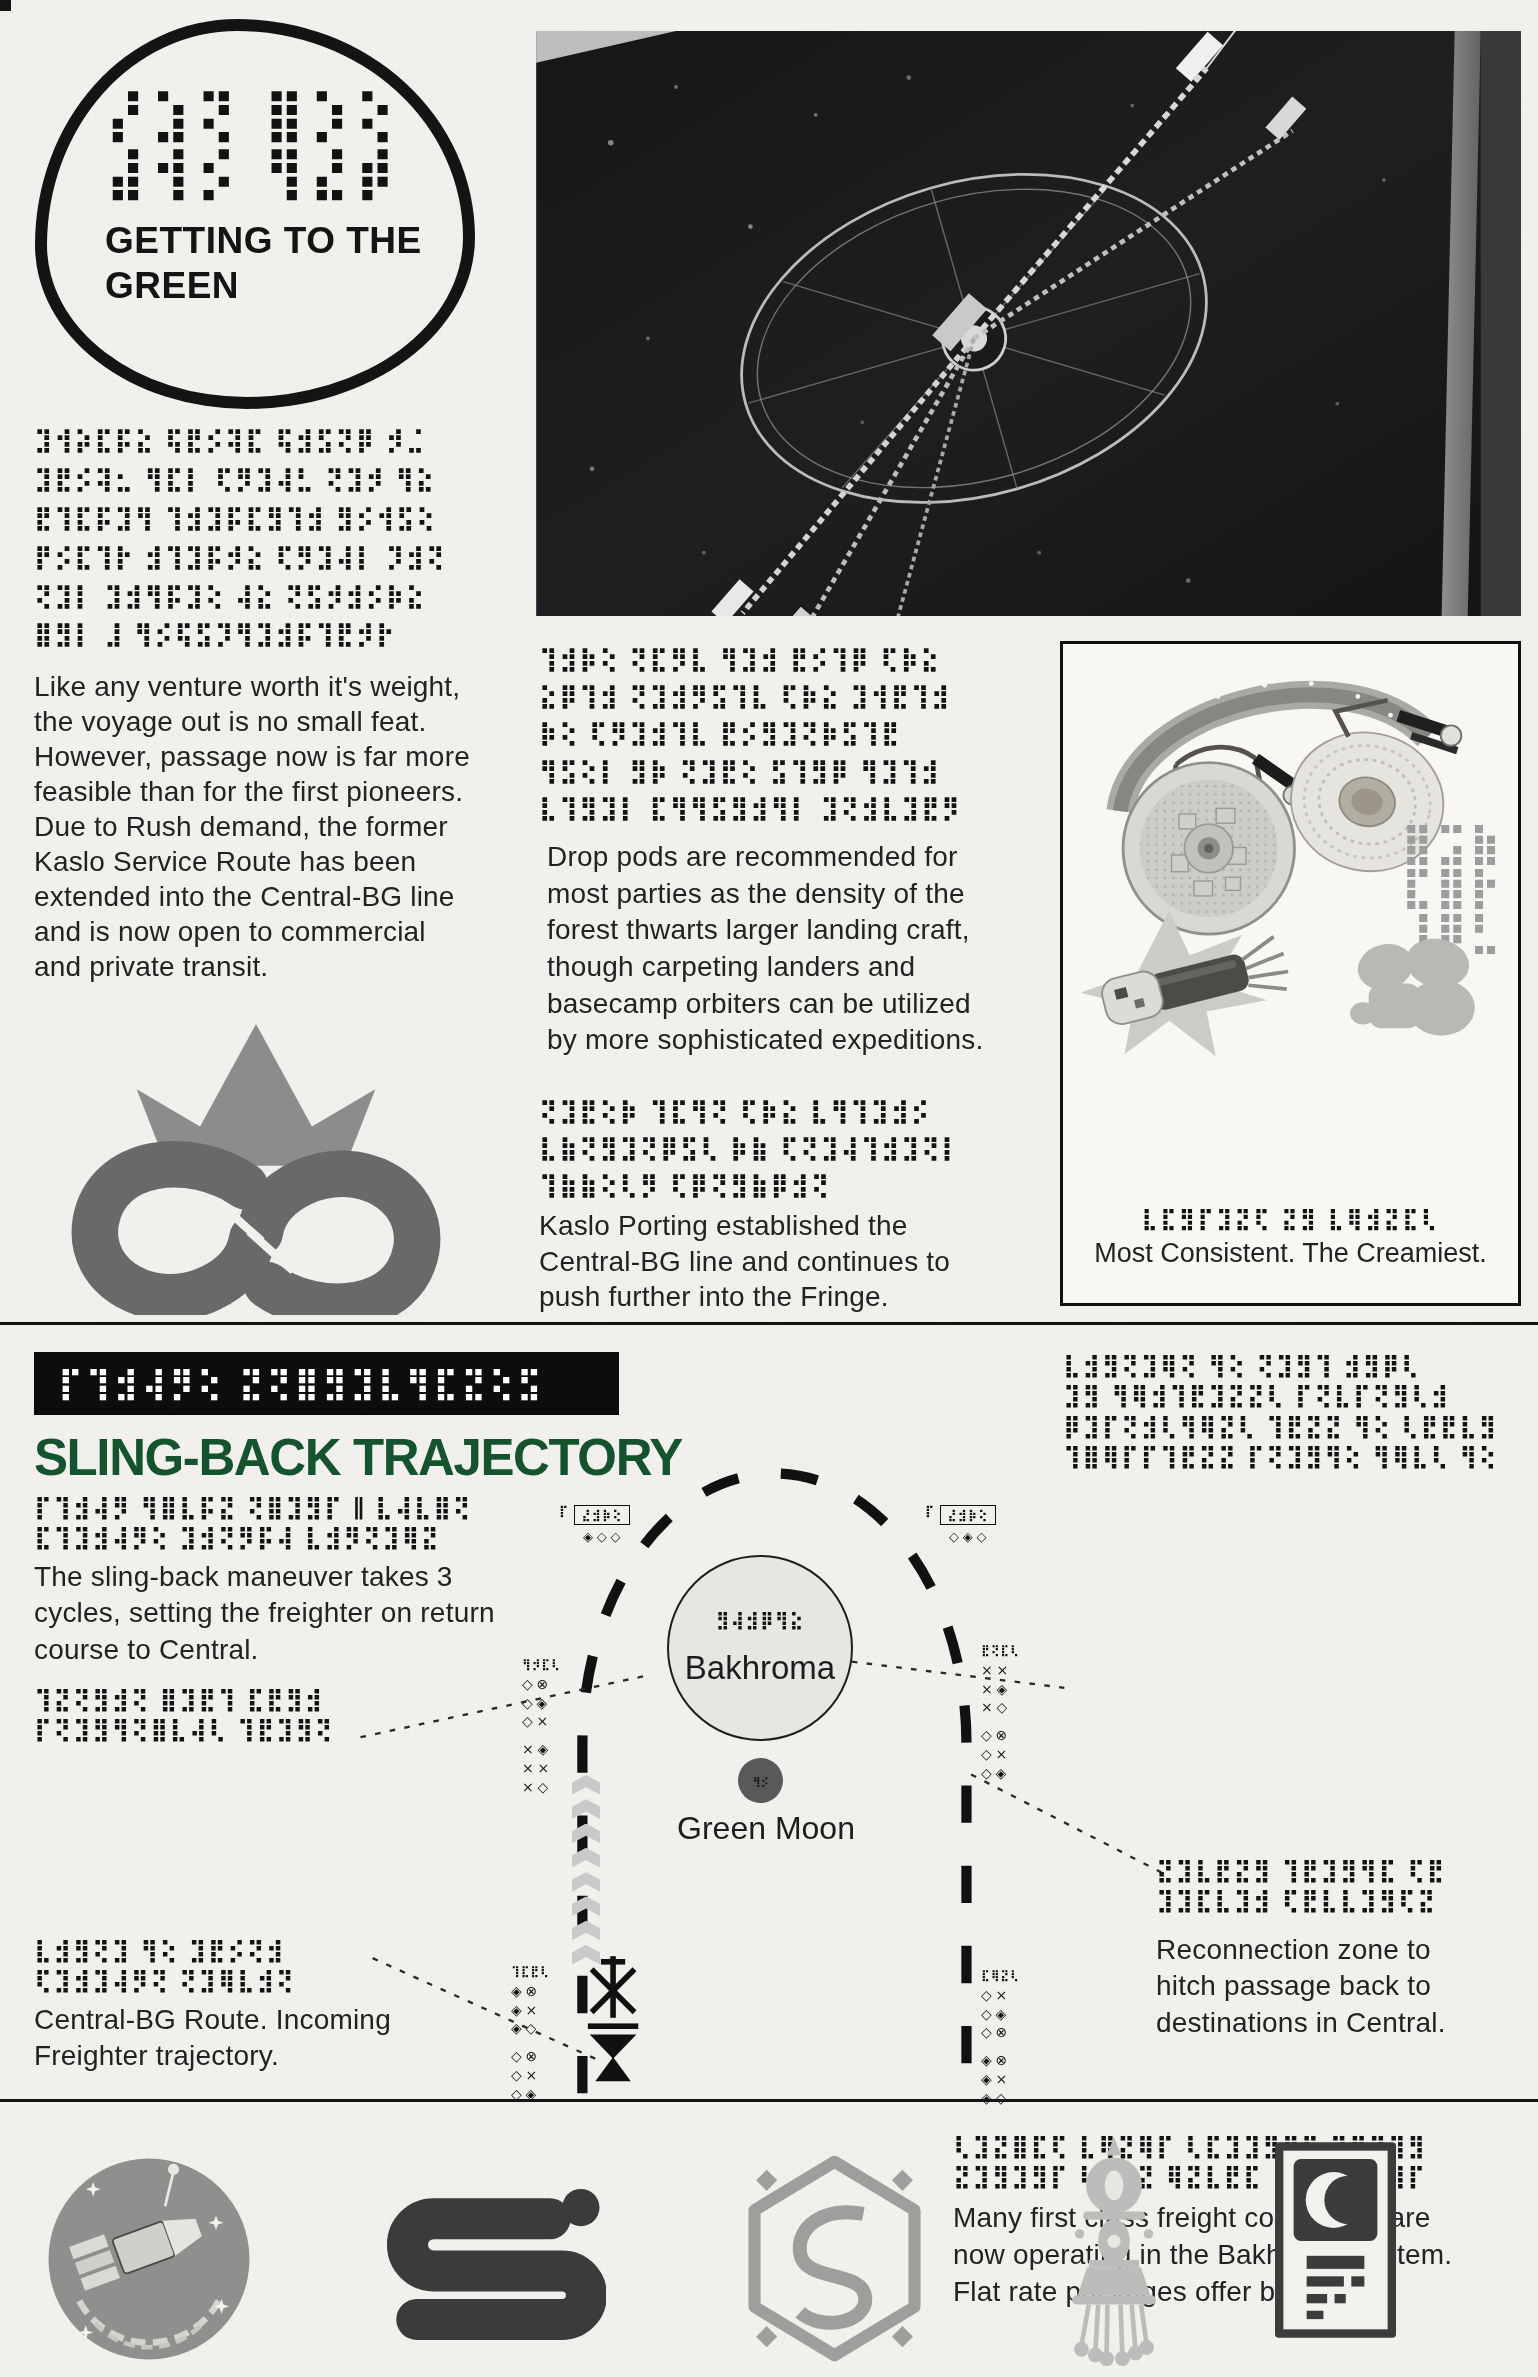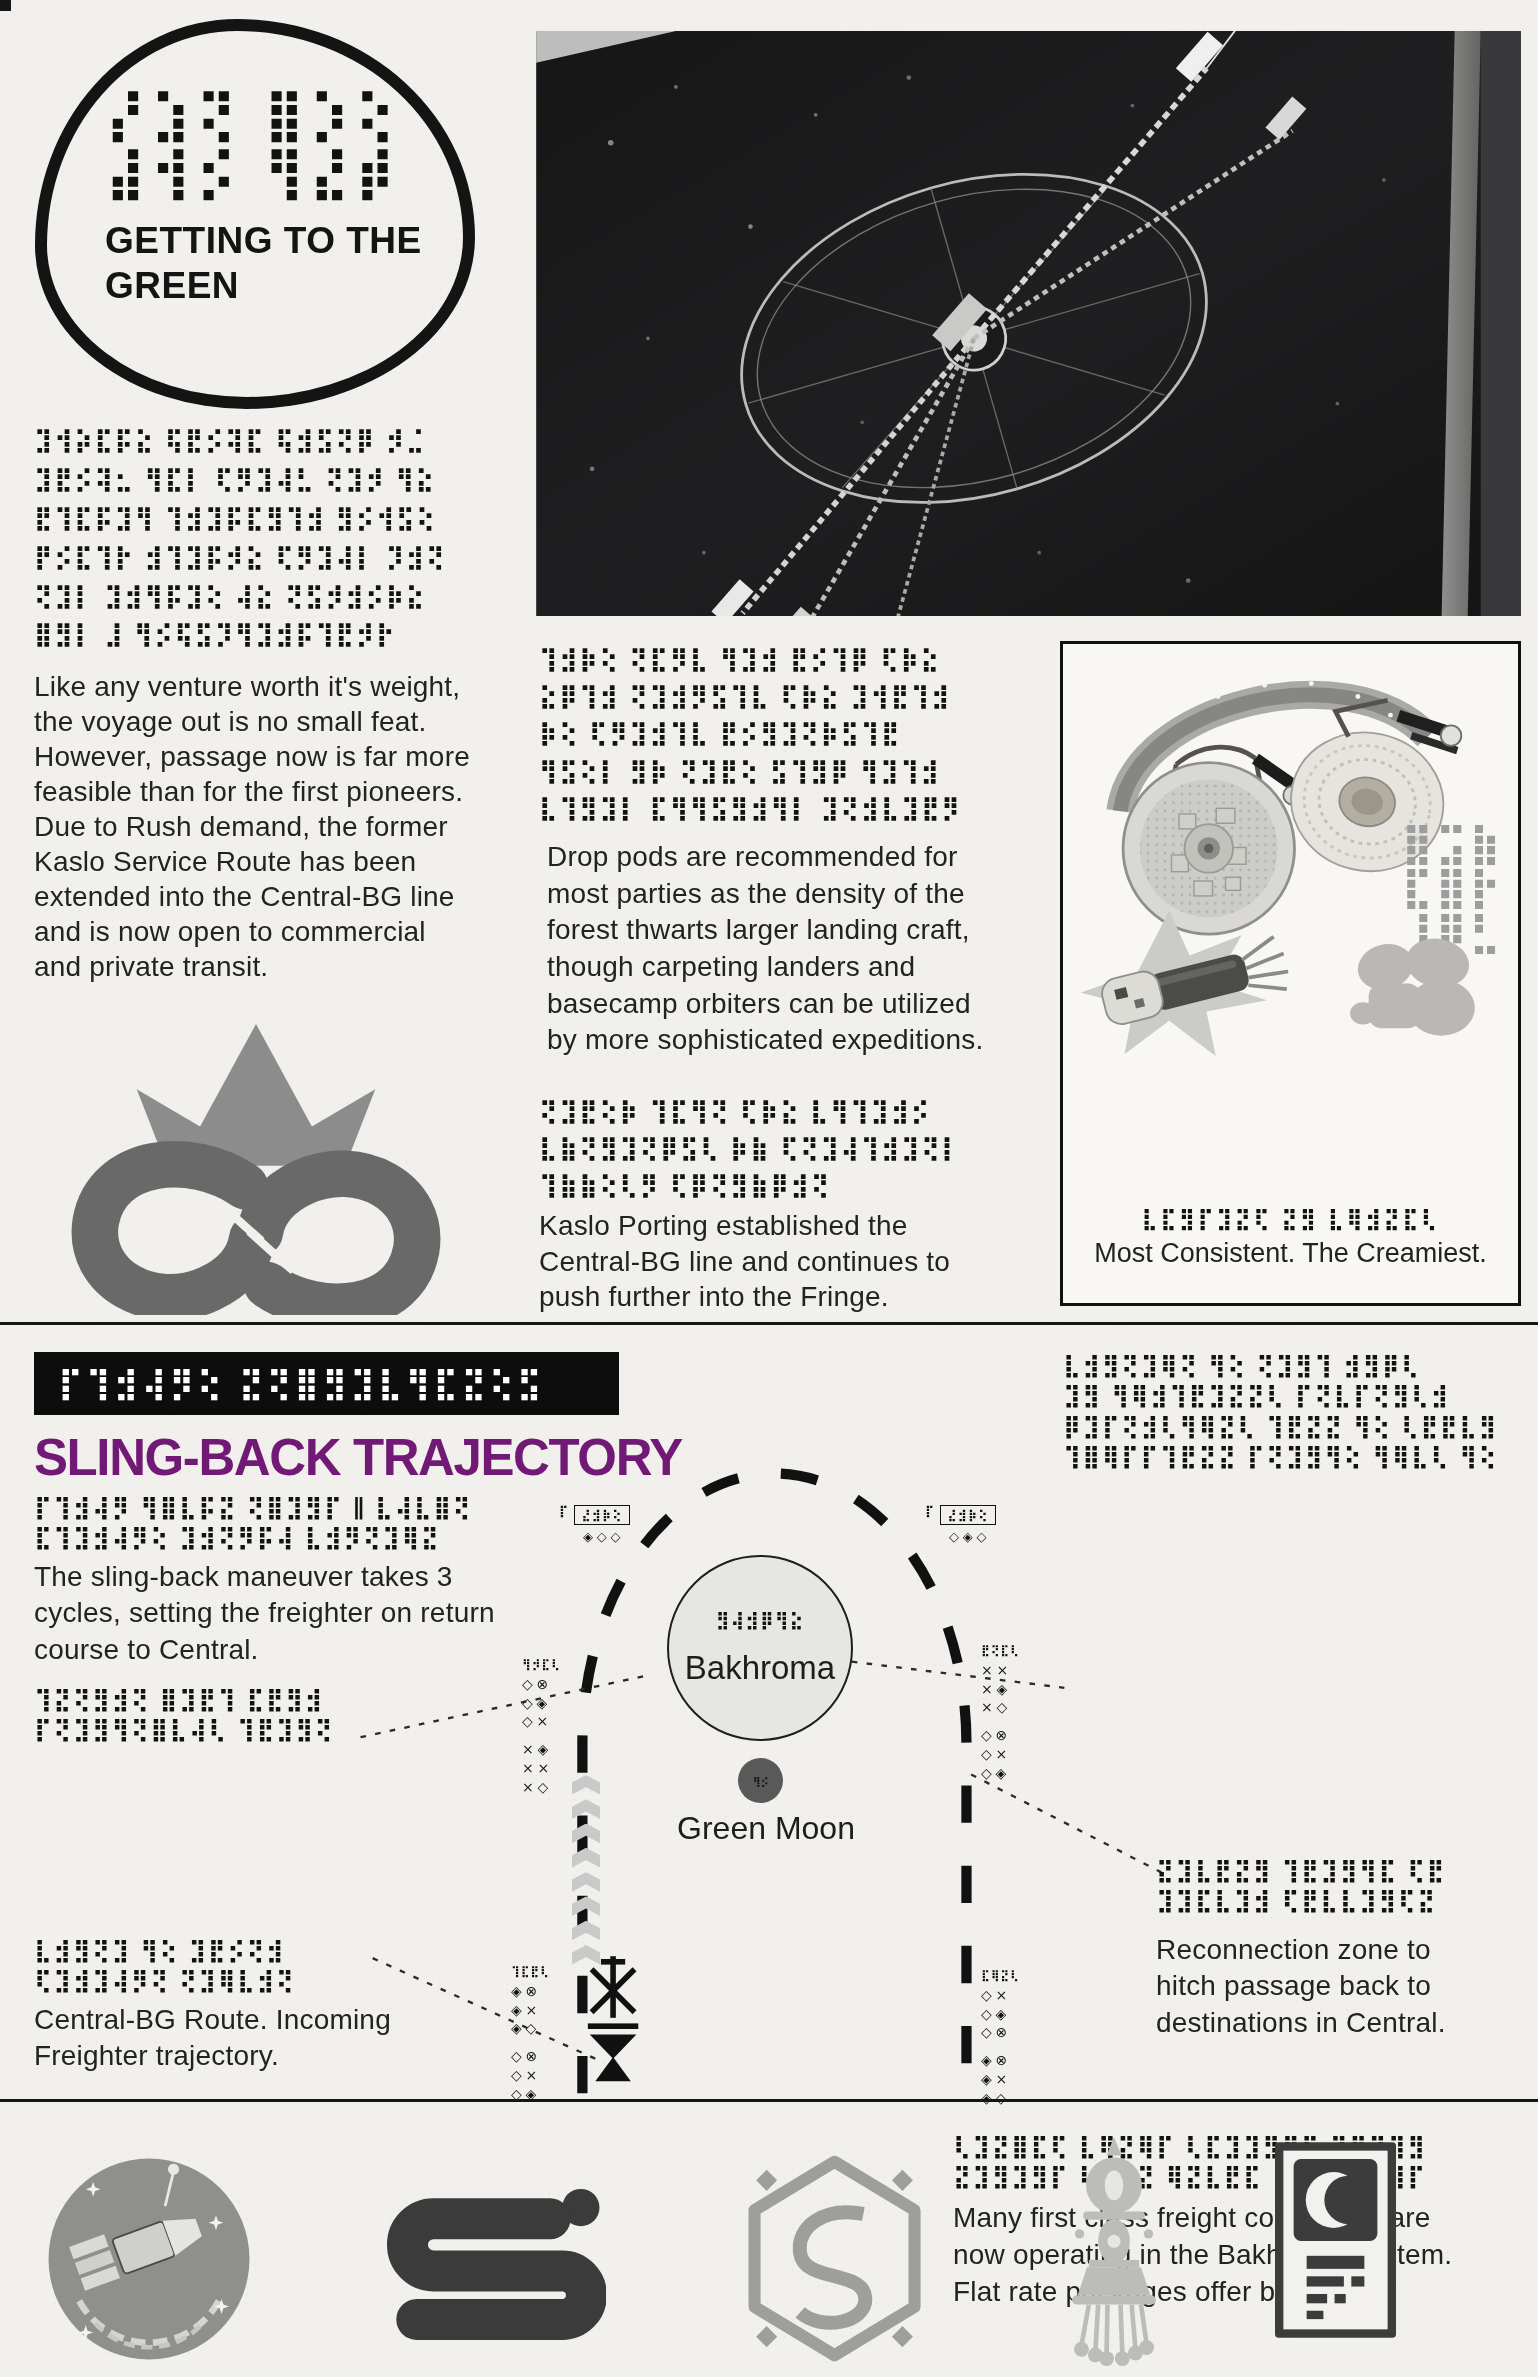--- a/index.html
+++ b/index.html
@@ -36,21 +36,21 @@
       font-weight:bold;color:#9d9d9d;font-size:41px;line-height:1.08;letter-spacing:1.9px;
       white-space:pre-line;}
   .ad-caption{position:absolute;left:0;bottom:34px;width:100%;text-align:center;}
   .ad-caption .alien{font-size:21.4px;letter-spacing:1.9px;}
   .ad-caption .en{font-size:27px;margin-top:7.5px;color:#222;}
   
   .rule{background:#151515;height:2.8px;}
   
   .bar{left:34px;top:1352px;width:585px;height:63px;background:#0d0d0d;}
   .bar .alien{color:#fff;font-size:32px;line-height:63px;padding-left:24px;letter-spacing:2.8px;}
-  .h1{left:34px;top:1428px;font-size:51px;font-weight:bold;letter-spacing:-1.4px;color:#701a75;}
+  .h1{left:34px;top:1428px;font-size:51px;font-weight:bold;letter-spacing:-1.4px;color:#14532d;}
   .s-alien1{left:34px;top:1492px;width:522px;font-size:23px;line-height:1.32;}
   .s-intro{left:34px;top:1559px;width:503px;font-size:28px;line-height:1.3;}
   .s-alien2{left:34px;top:1684px;width:447px;font-size:23px;line-height:1.32;}
   .s-note1{left:34px;top:1762px;width:392px;font-size:28px;line-height:1.3;}
   .s-alien3{left:34px;top:1935px;width:447px;font-size:23px;line-height:1.32;}
   .s-note2{left:34px;top:2002px;width:429px;font-size:28px;line-height:1.3;}
   .r-alien{left:1063px;top:1350px;width:466px;font-size:23px;line-height:1.32;}
   .r-body{left:1063px;top:1480px;width:466px;font-size:28px;line-height:1.31;}
   .r-nalien{left:1156px;top:1855px;width:373px;font-size:23px;line-height:1.32;}
   .r-note{left:1156px;top:1932px;width:373px;font-size:28px;line-height:1.3;}

